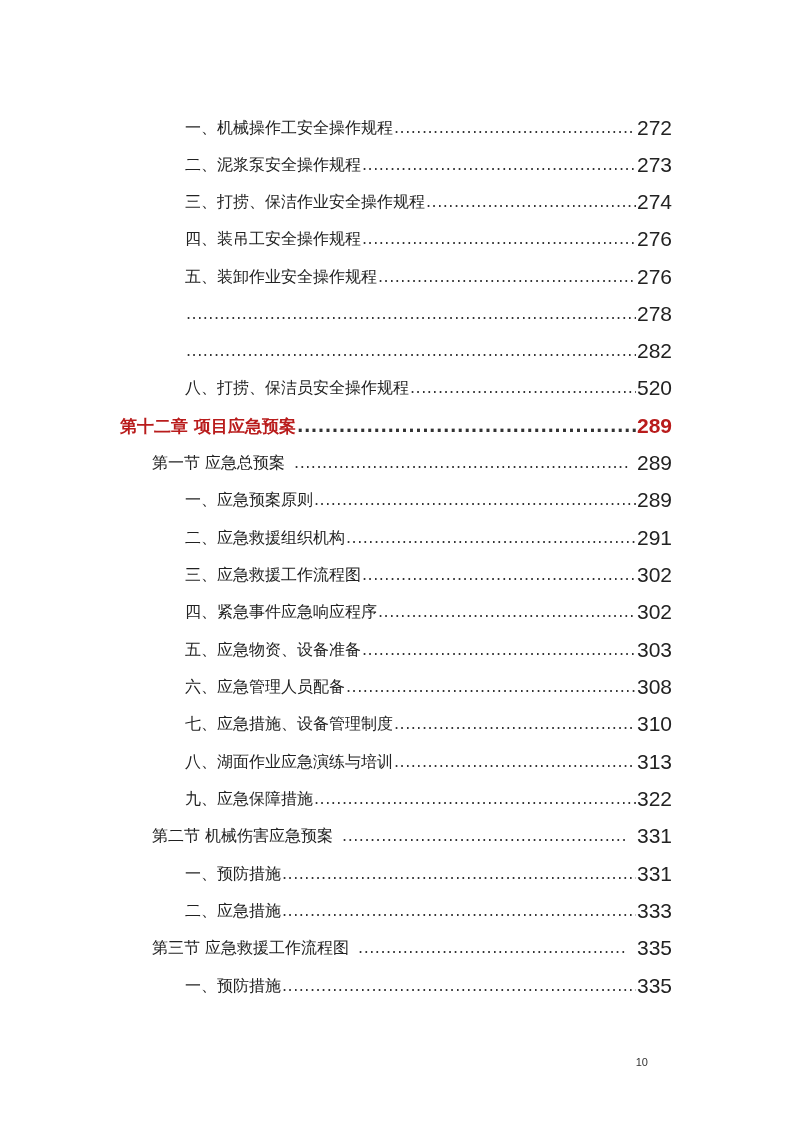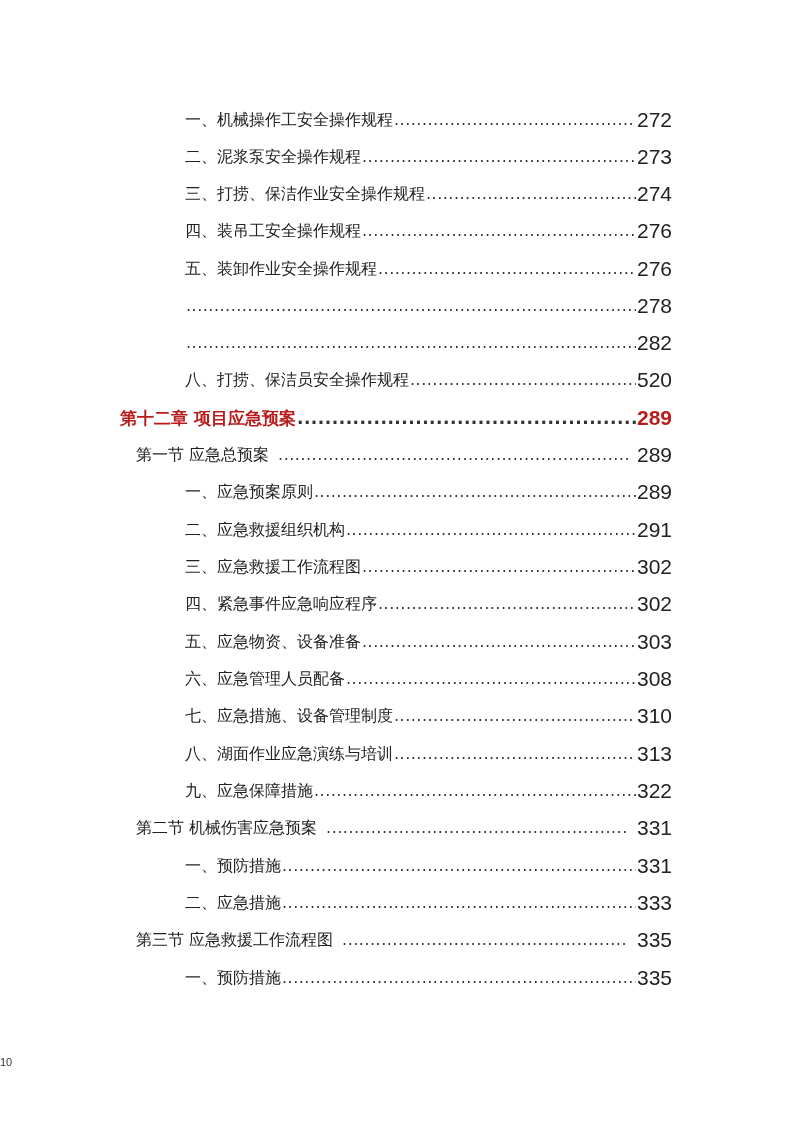--- a/index.html
+++ b/index.html
@@ -1,27 +1,27 @@
 <!DOCTYPE html>
 <html><head>
 <meta charset="utf-8">
 <style>
   html, body { margin: 0; padding: 0; background: #ffffff; }
   body { width: 794px; height: 1122px; position: relative; overflow: hidden;
          font-family: "DejaVu Sans", "Liberation Sans", sans-serif; color: #222; }
   .toc { position: absolute; left: 0; top: 0; width: 794px; }
-  .row { position: absolute; display: flex; align-items: flex-end; right: 122px; font-size: 16px; line-height: 20px; }
+  .row { position: absolute; display: flex; align-items: flex-end; right: 122px; font-size: 16px; line-height: 20px; margin-top: 8px; }
   .row .title { white-space: nowrap; flex: 0 0 auto; }
   .row .leader { flex: 1 1 auto; overflow: hidden; white-space: nowrap; margin: 0 1px; color: #333; letter-spacing: 0.5px; }
   .row .leader::before { content: "................................................................................................................................................................................................................"; }
   .row .page { flex: 0 0 auto; font-family: "Liberation Sans", sans-serif; font-size: 21px; }
   .lvl1 { left: 120px; font-weight: bold; color: #b91c1c; font-size: 17px; }
-  .lvl2 { left: 136px; gap: 8px; }
+  .lvl2 { left: 152px; gap: 8px; }
   .lvl3 { left: 185px; }
-  .footer-page { position: absolute; top: 1056px; left: 0; width: 648px; text-align: left;
+  .footer-page { position: absolute; top: 1056px; left: 0; width: 648px; text-align: right;
                  font-family: "Liberation Sans", sans-serif; font-size: 11px; color: #333; }
 </style>
 </head>
 <body>
 
 <div class="toc">
   <div class="row lvl3" style="top:110px">
       <span class="title">一、机械操作工安全操作规程</span>
       <span class="leader"></span>
       <span class="page">272</span>

